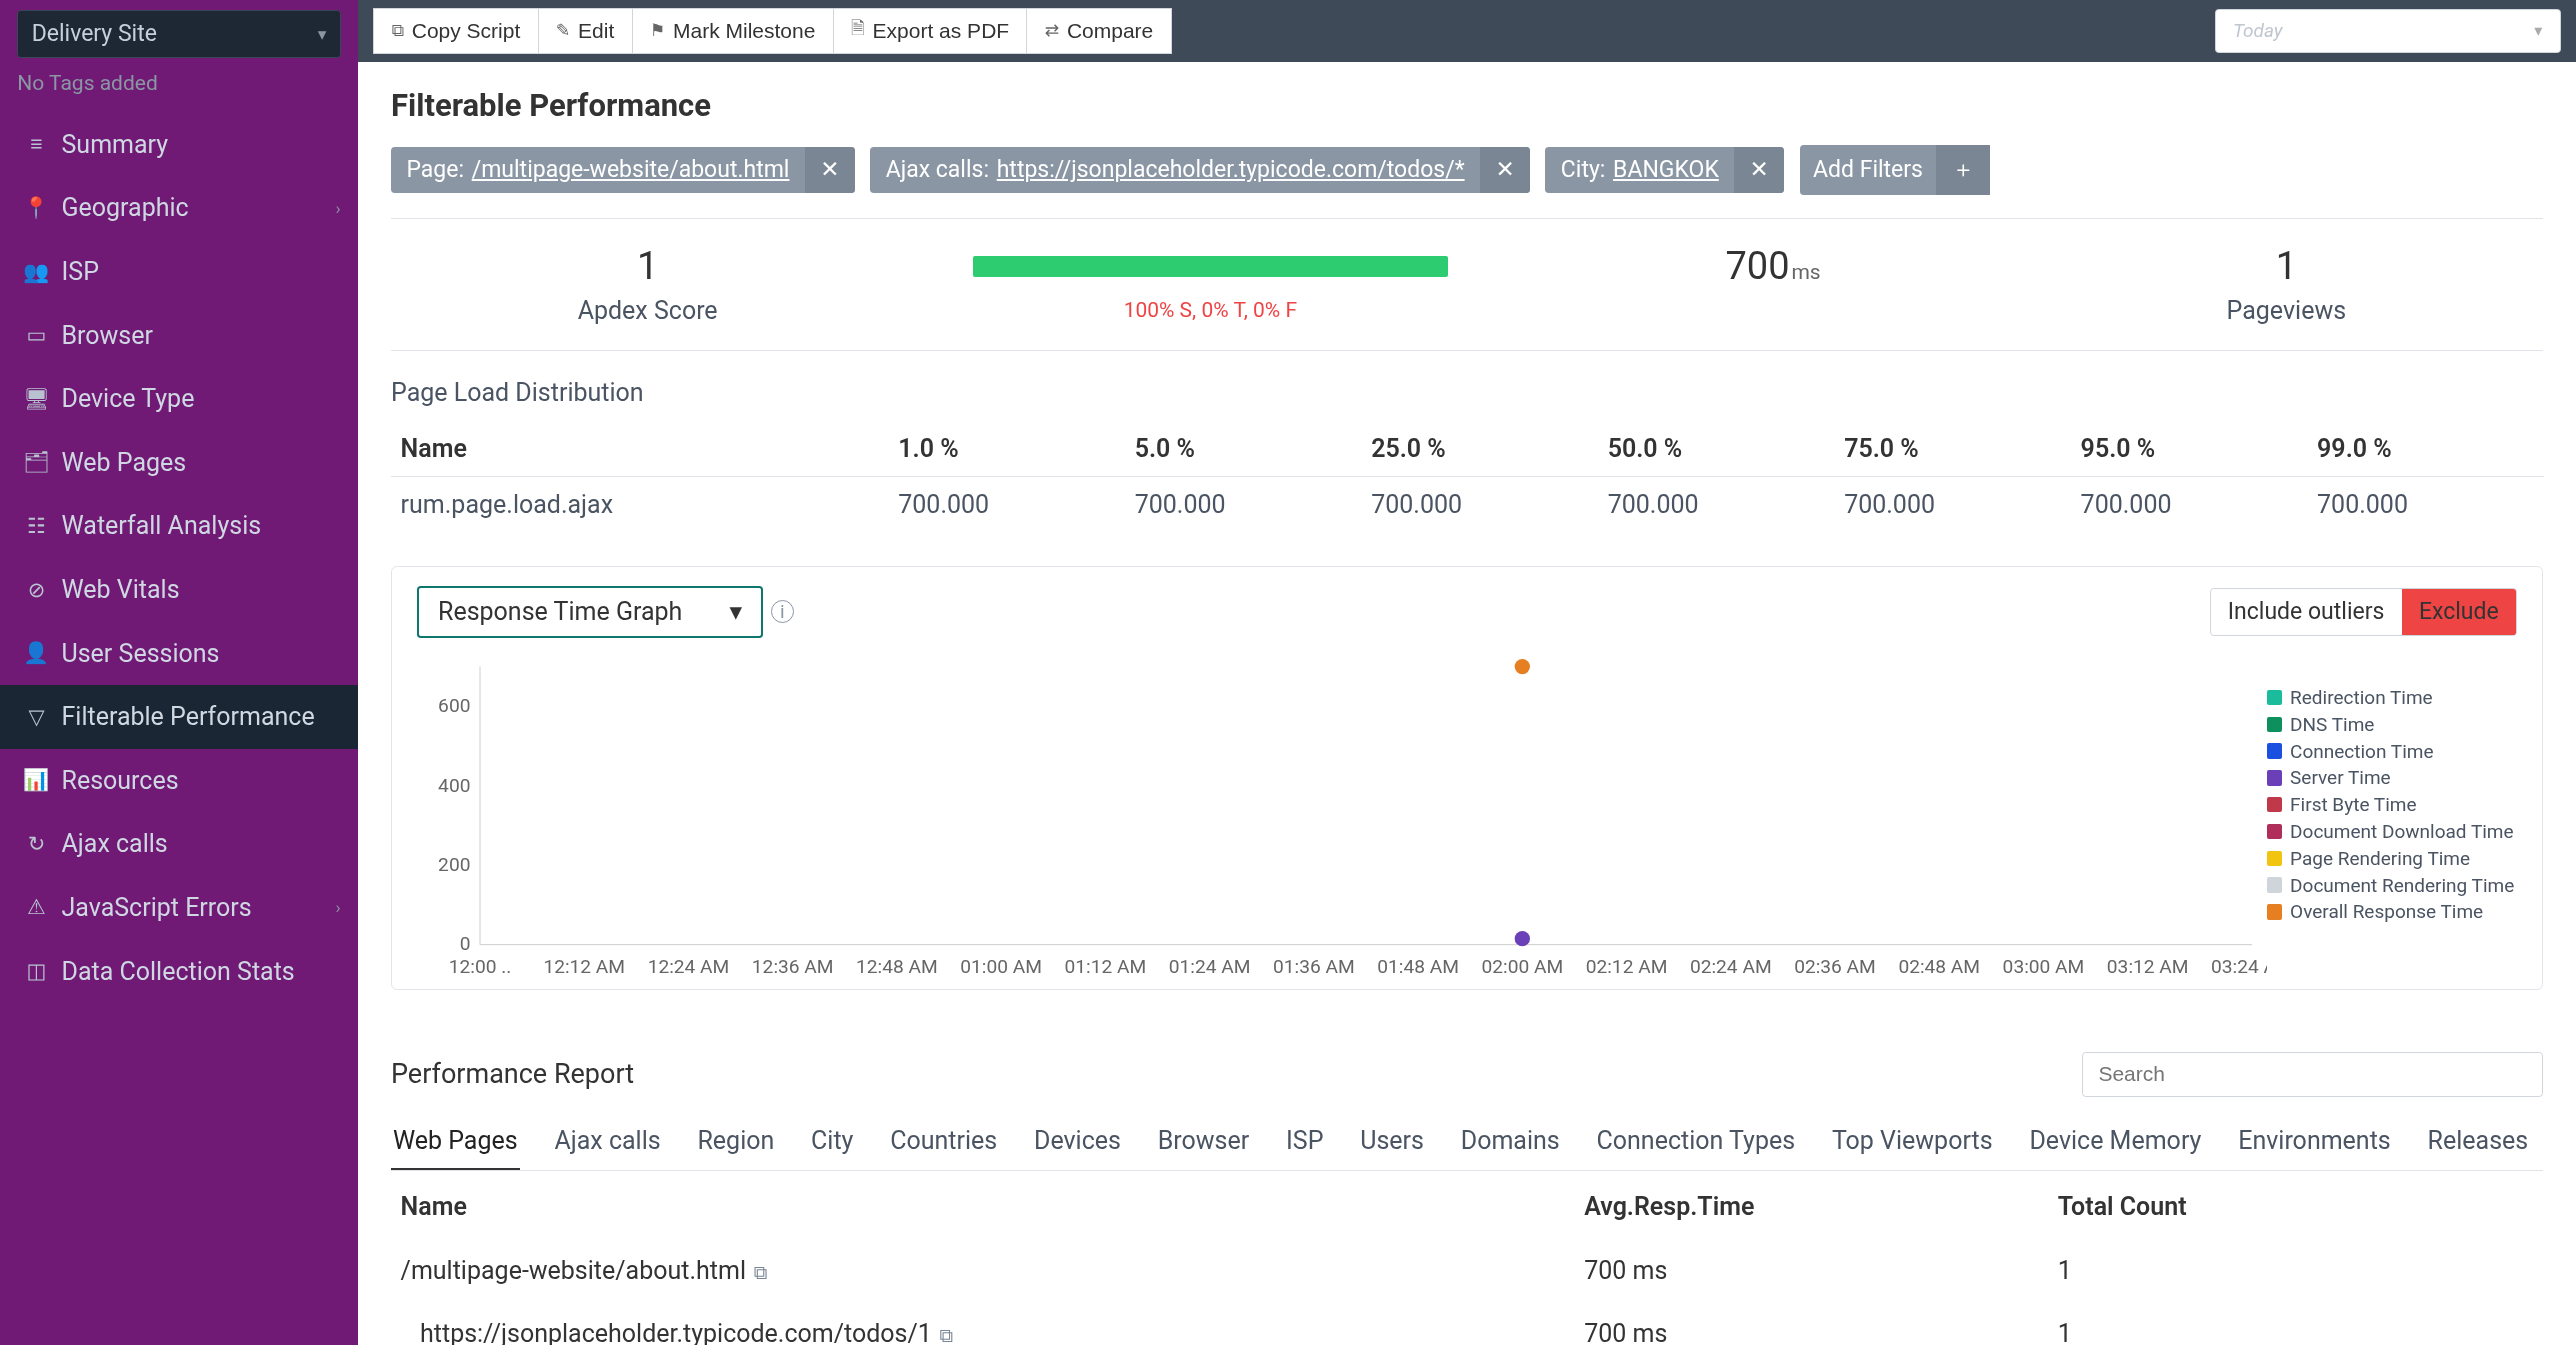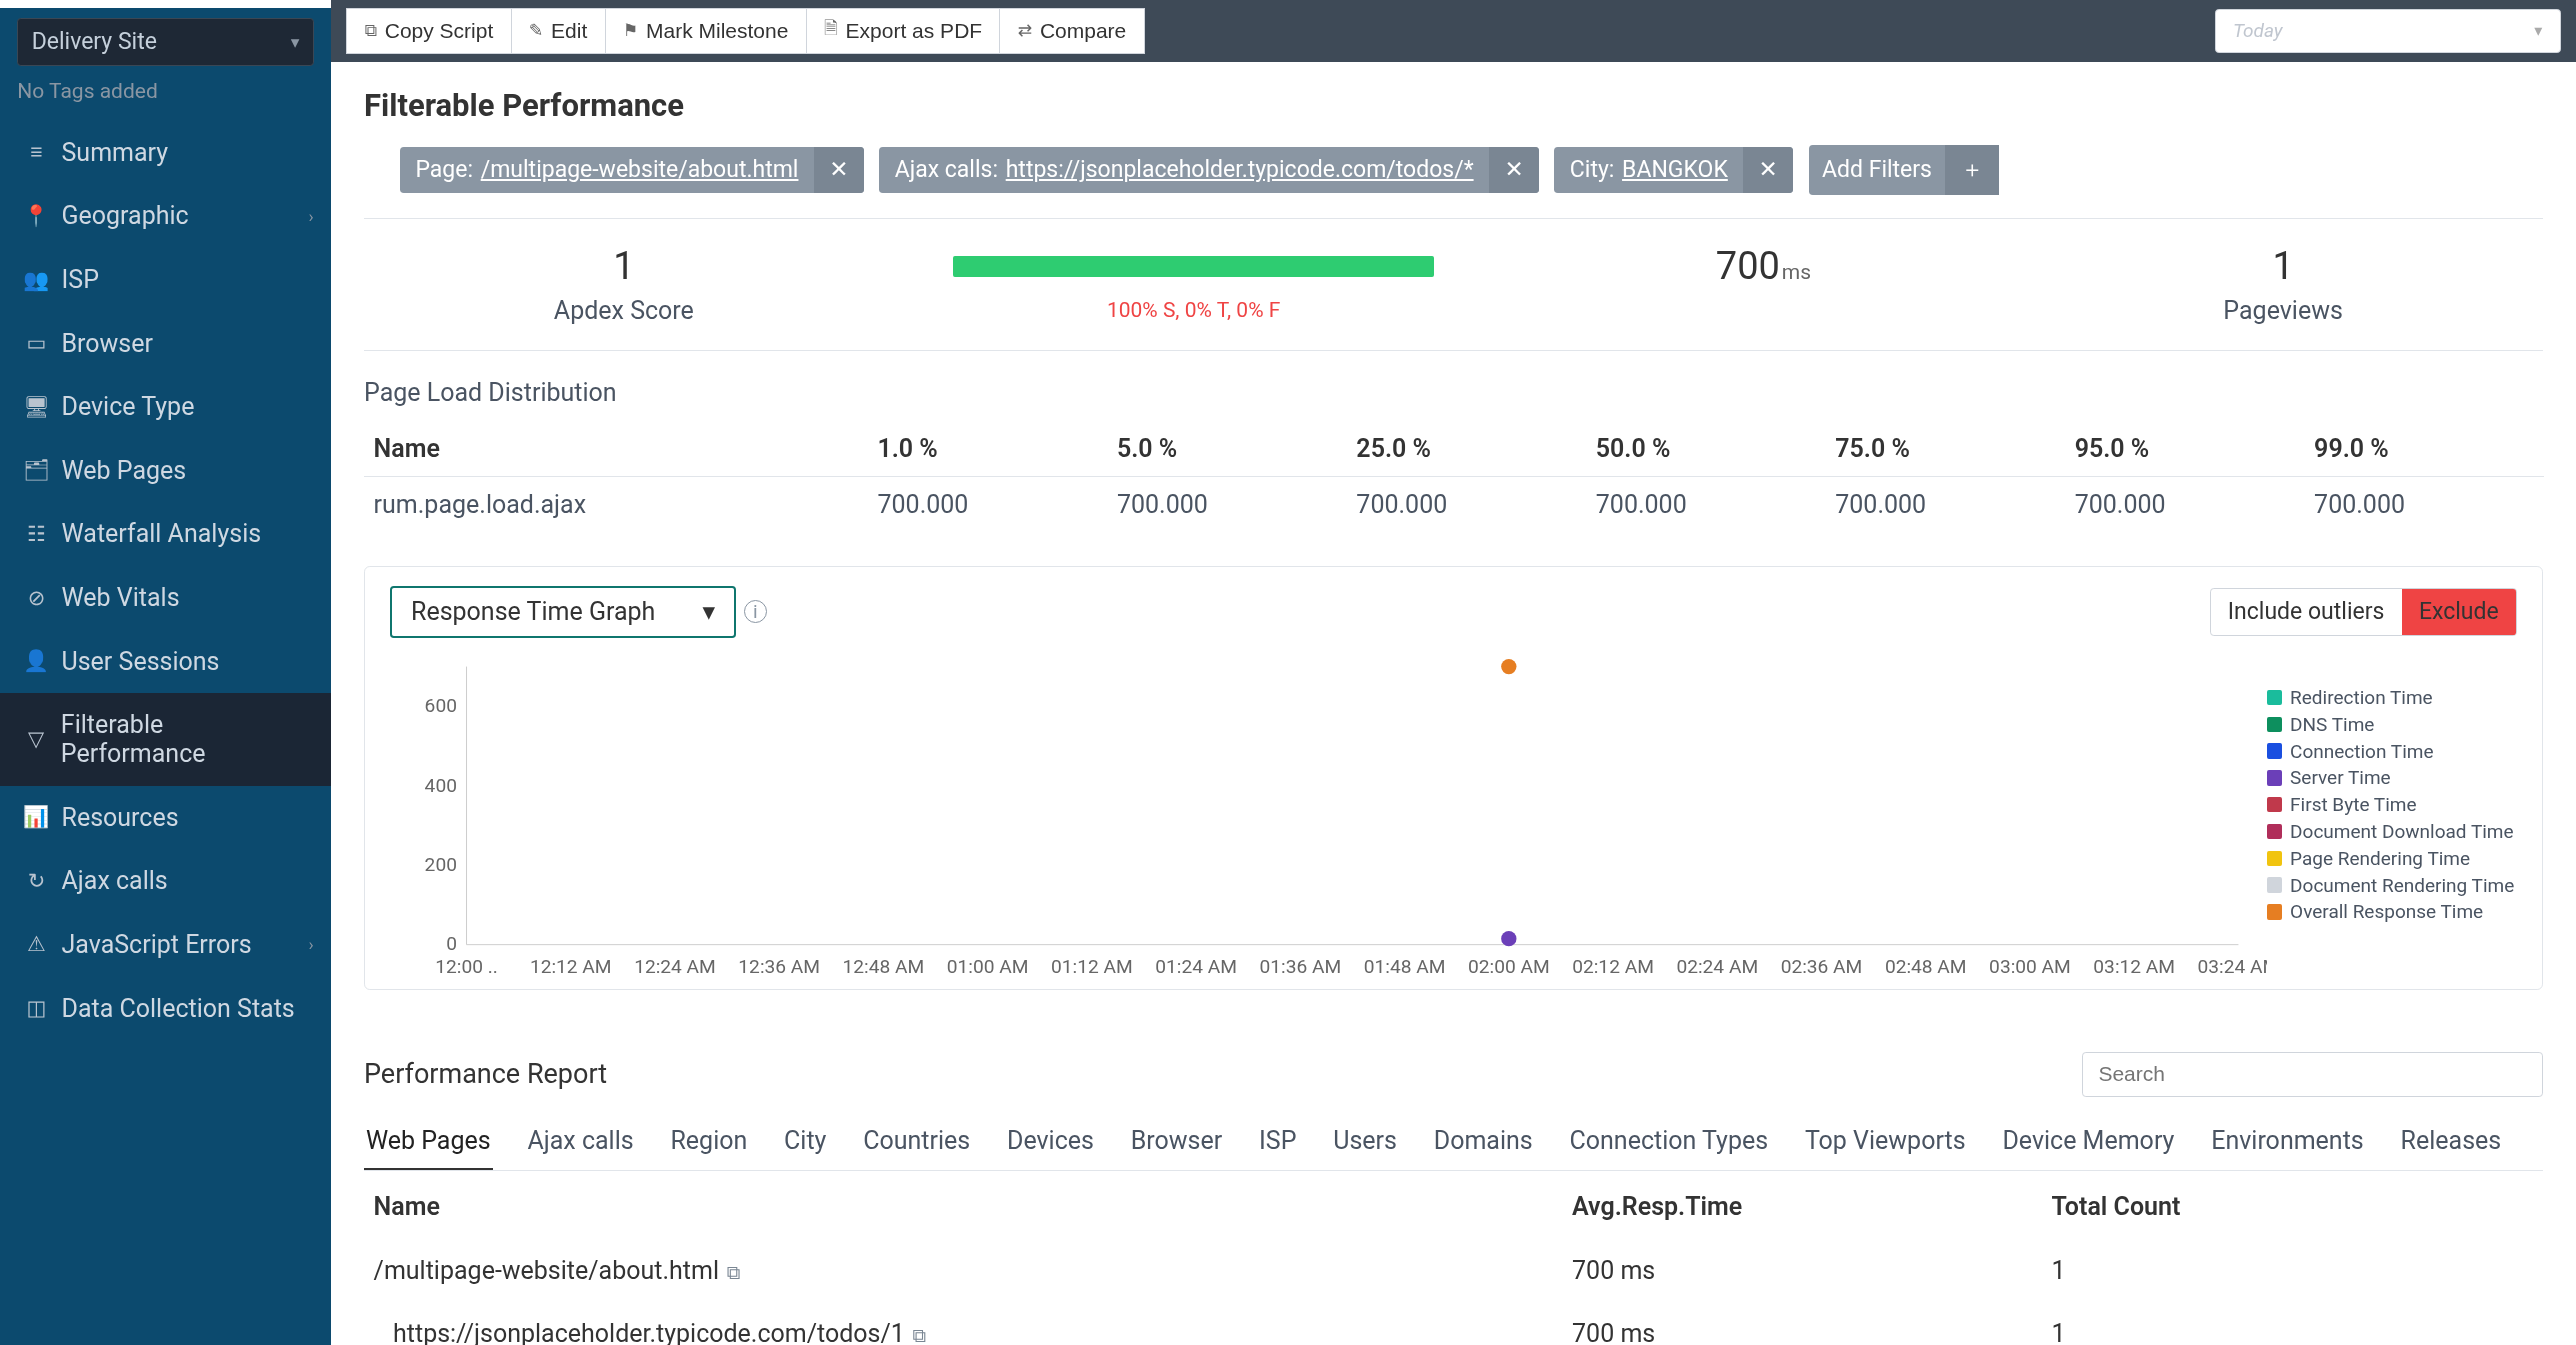--- a/index.html
+++ b/index.html
@@ -1,18 +1,18 @@
 <!DOCTYPE html>
 <html><head>
 <meta charset="utf-8">
 <style>
 * { box-sizing: border-box; margin: 0; padding: 0; }
 body { font-family: -apple-system, BlinkMacSystemFont, "Segoe UI", Roboto, Arial, sans-serif; background: #fff; color: #333; }
 .app { display: flex; height: 100vh; }
-.sidebar { width: 331px; background: #0c4a6e; color: #c5d0db; display: flex; flex-direction: column; margin-top: 8px; }
+.sidebar { width: 358px; background: #701a75; color: #c5d0db; display: flex; flex-direction: column; }
 .sidebar-sel { margin: 9.6px 17.3px 5.8px; }
 .sidebar-sel select, .sidebar-sel .selbox {
   width: 100%; background: #1e2835; color: #c5d0db; border: 1px solid #3a4755; border-radius: 3.8px;
   padding: 9.6px 13.4px; font-size: 23px; appearance: none; position: relative;
 }
 .selbox { display:flex; align-items:center; justify-content:space-between; }
 .selarrow { color:#8a96a3; font-size:17.3px; }
 .sidebar-tags { padding: 7.7px 17.3px 17.3px; font-size: 21px; color: #8a96a3; }
 .side-items { list-style: none; }
 .side-item { display: flex; align-items: center; padding: 17.3px 23px; font-size: 25px; cursor: pointer; color: #cfd8e2; position:relative; }
@@ -22,21 +22,21 @@
 .main { flex: 1; display: flex; flex-direction: column; overflow-y:auto; background:#fff; }
 .topbar { background:#3e4a57; display:flex; align-items:center; padding: 7.7px 15.4px; }
 .toolbar { display:flex; }
 .toolbtn { background:#fff; border:1px solid #d0d5dc; padding: 7.7px 17.3px; font-size: 21px; color:#333; display:flex; align-items:center; gap:7.7px; cursor:pointer; }
 .toolbtn + .toolbtn { border-left: none; }
 .tb-icon { color:#666; font-size:17.3px; }
 .topbar-spacer { flex:1; }
 .today-sel { background:#fff; border:1px solid #d0d5dc; border-radius:3.8px; padding: 9.6px 17.3px; width: 346px; display:flex; justify-content:space-between; align-items:center; color:#aaa;}
 .today-sel .val { color:#c0c6cf; font-size:19px;font-style:italic; }
 .page-title { font-size: 31px; padding: 25px 33px 17.3px; color:#333; }
-.filter-bar { display:flex; gap:15.4px; padding: 3.8px 33px 15.4px; align-items:center;margin-left:36px; }
+.filter-bar { display:flex; gap:15.4px; padding: 3.8px 33px 15.4px; align-items:center; }
 .chip { display:flex; align-items:center; background:#8a96a3; color:#fff; border-radius:3.8px; overflow:hidden; font-size:23px; }
 .chip-txt { padding: 9.6px 15.4px; display:flex; gap:7.7px; }
 .chip-txt .lbl { }
 .chip-txt .val { text-decoration: underline; }
 .chip-x { background:#7a8693; padding: 9.6px 15.4px; cursor:pointer; }
 .addf { background:#8a96a3; color:#fff; border-radius:3.8px; display:flex; align-items:center; font-size:23px; }
 .addf span { padding:9.6px 13.4px; }
 .addf .plus { background:#7a8693; padding:9.6px 15.4px; cursor:pointer; }
 .summary-row { display:flex; border-top:1px solid #e1e5ea; border-bottom:1px solid #e1e5ea; margin: 7.7px 33px 0; }
 .summary-cell { flex:1; text-align:center; padding: 25px 9.6px; }

